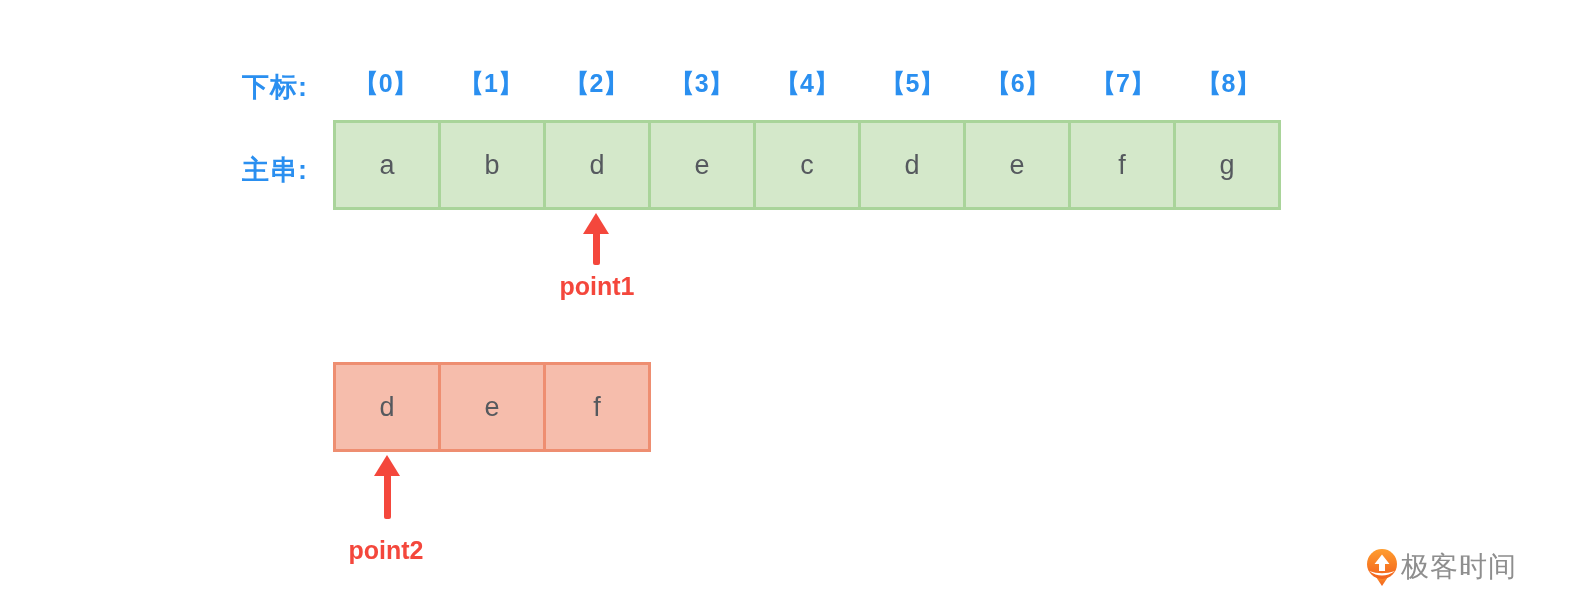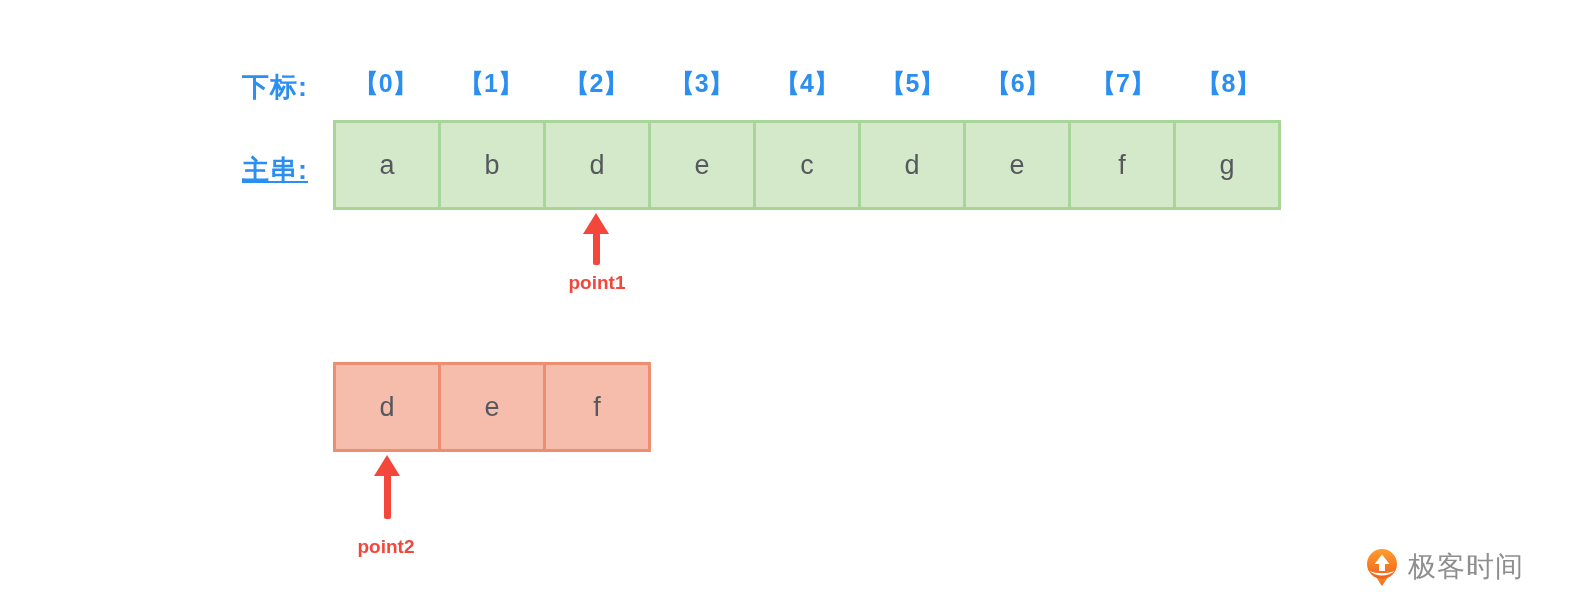--- a/index.html
+++ b/index.html
@@ -85,34 +85,33 @@
     border-radius: 0 0 2px 2px;
   }
   #arrow1 { left: 583px; top: 213px; }
   #arrow1 .stem { height: 31px; }
   #arrow2 { left: 374px; top: 455px; }
   #arrow2 .stem { height: 43px; }
   .pointer-label {
     position: absolute;
     width: 128px;
     text-align: center;
-    font-size: 19px;
+    font-size: 25px;
     font-weight: 700;
     color: var(--red);
   }
   #point1 { left: 533px; top: 272px; }
   #point2 { left: 322px; top: 536px; }
   
   .logo {
     position: absolute;
     left: 1363px;
     top: 547px;
     display: flex;
     align-items: center;
-    gap: 7px;
   }
   .logo .logo-text {
     font-size: 28px;
     color: var(--logo-gray);
     letter-spacing: 1px;
   }
 </style>
 </head>
 <body>
 
@@ -124,21 +123,21 @@
       <div class="idx">【1】</div>
       <div class="idx">【2】</div>
       <div class="idx">【3】</div>
       <div class="idx">【4】</div>
       <div class="idx">【5】</div>
       <div class="idx">【6】</div>
       <div class="idx">【7】</div>
       <div class="idx">【8】</div>
     </div>
 
-  <div class="row-label" style="top: 152px; text-decoration: underline;">主串:</div>
+  <div class="row-label" style="top: 152px;">主串:</div>
   <div class="strip green">
       <div class="cell">a</div>
       <div class="cell">b</div>
       <div class="cell">d</div>
       <div class="cell">e</div>
       <div class="cell">c</div>
       <div class="cell">d</div>
       <div class="cell">e</div>
       <div class="cell">f</div>
       <div class="cell">g</div>

